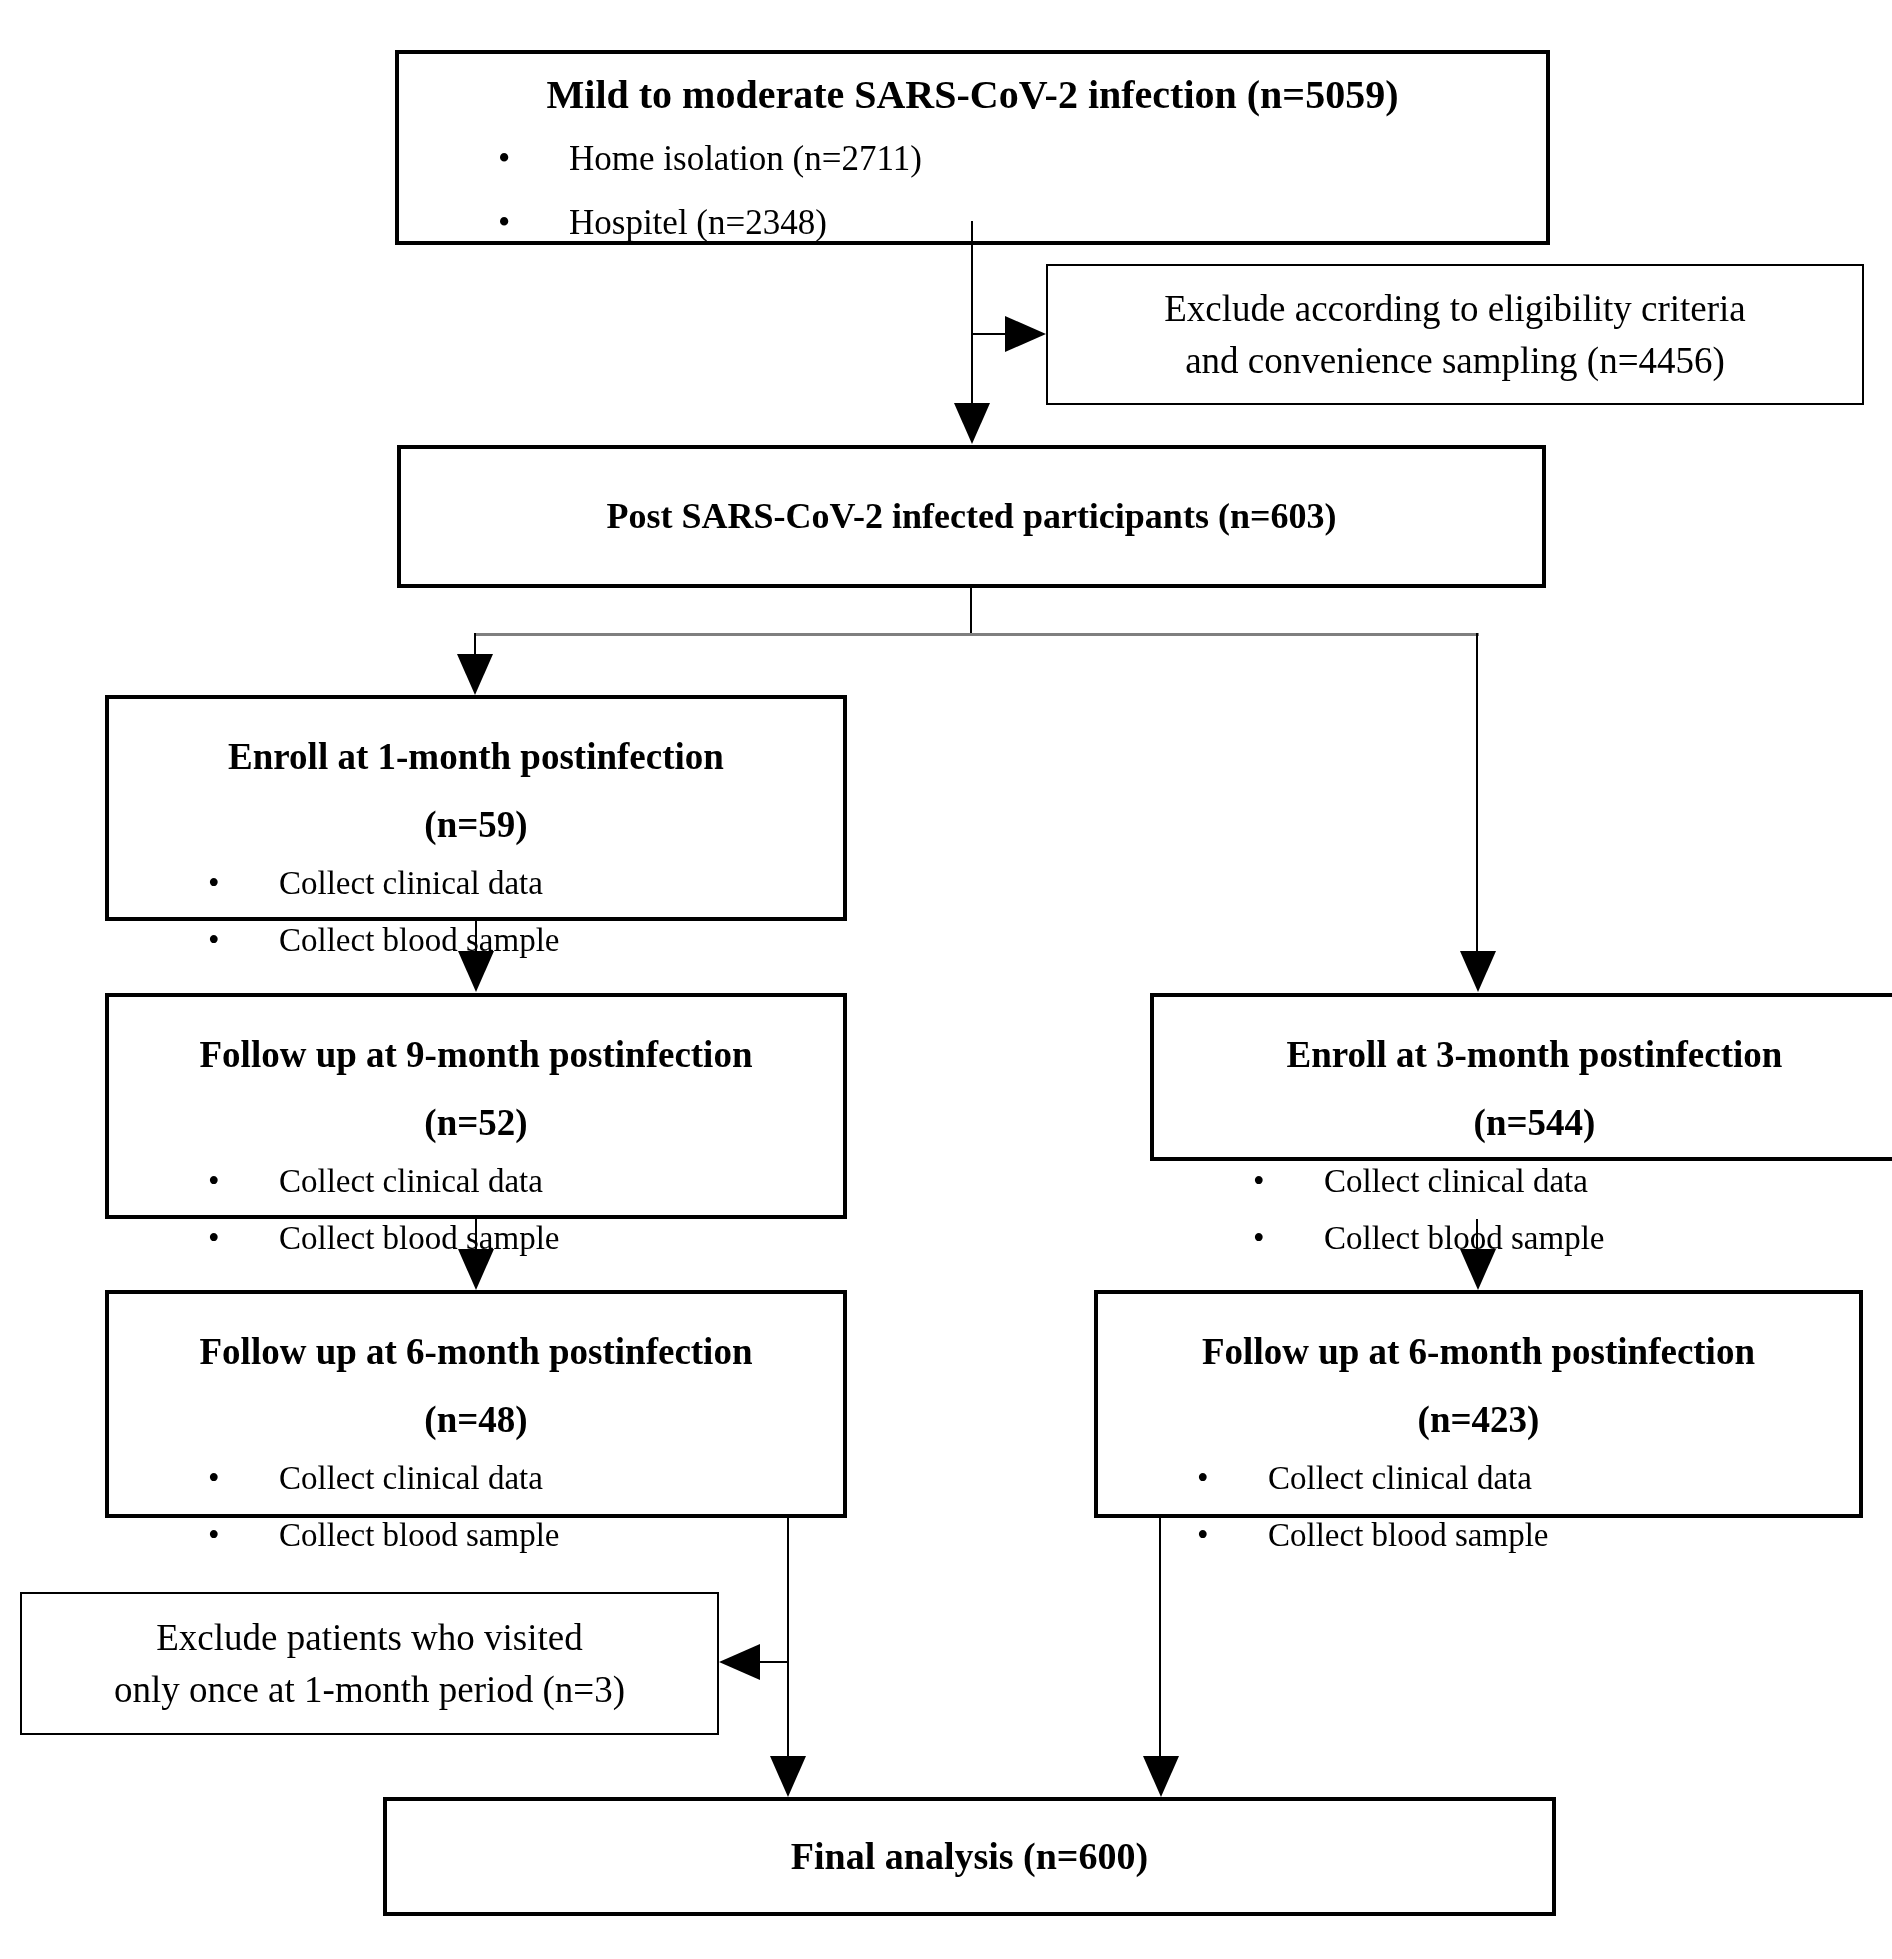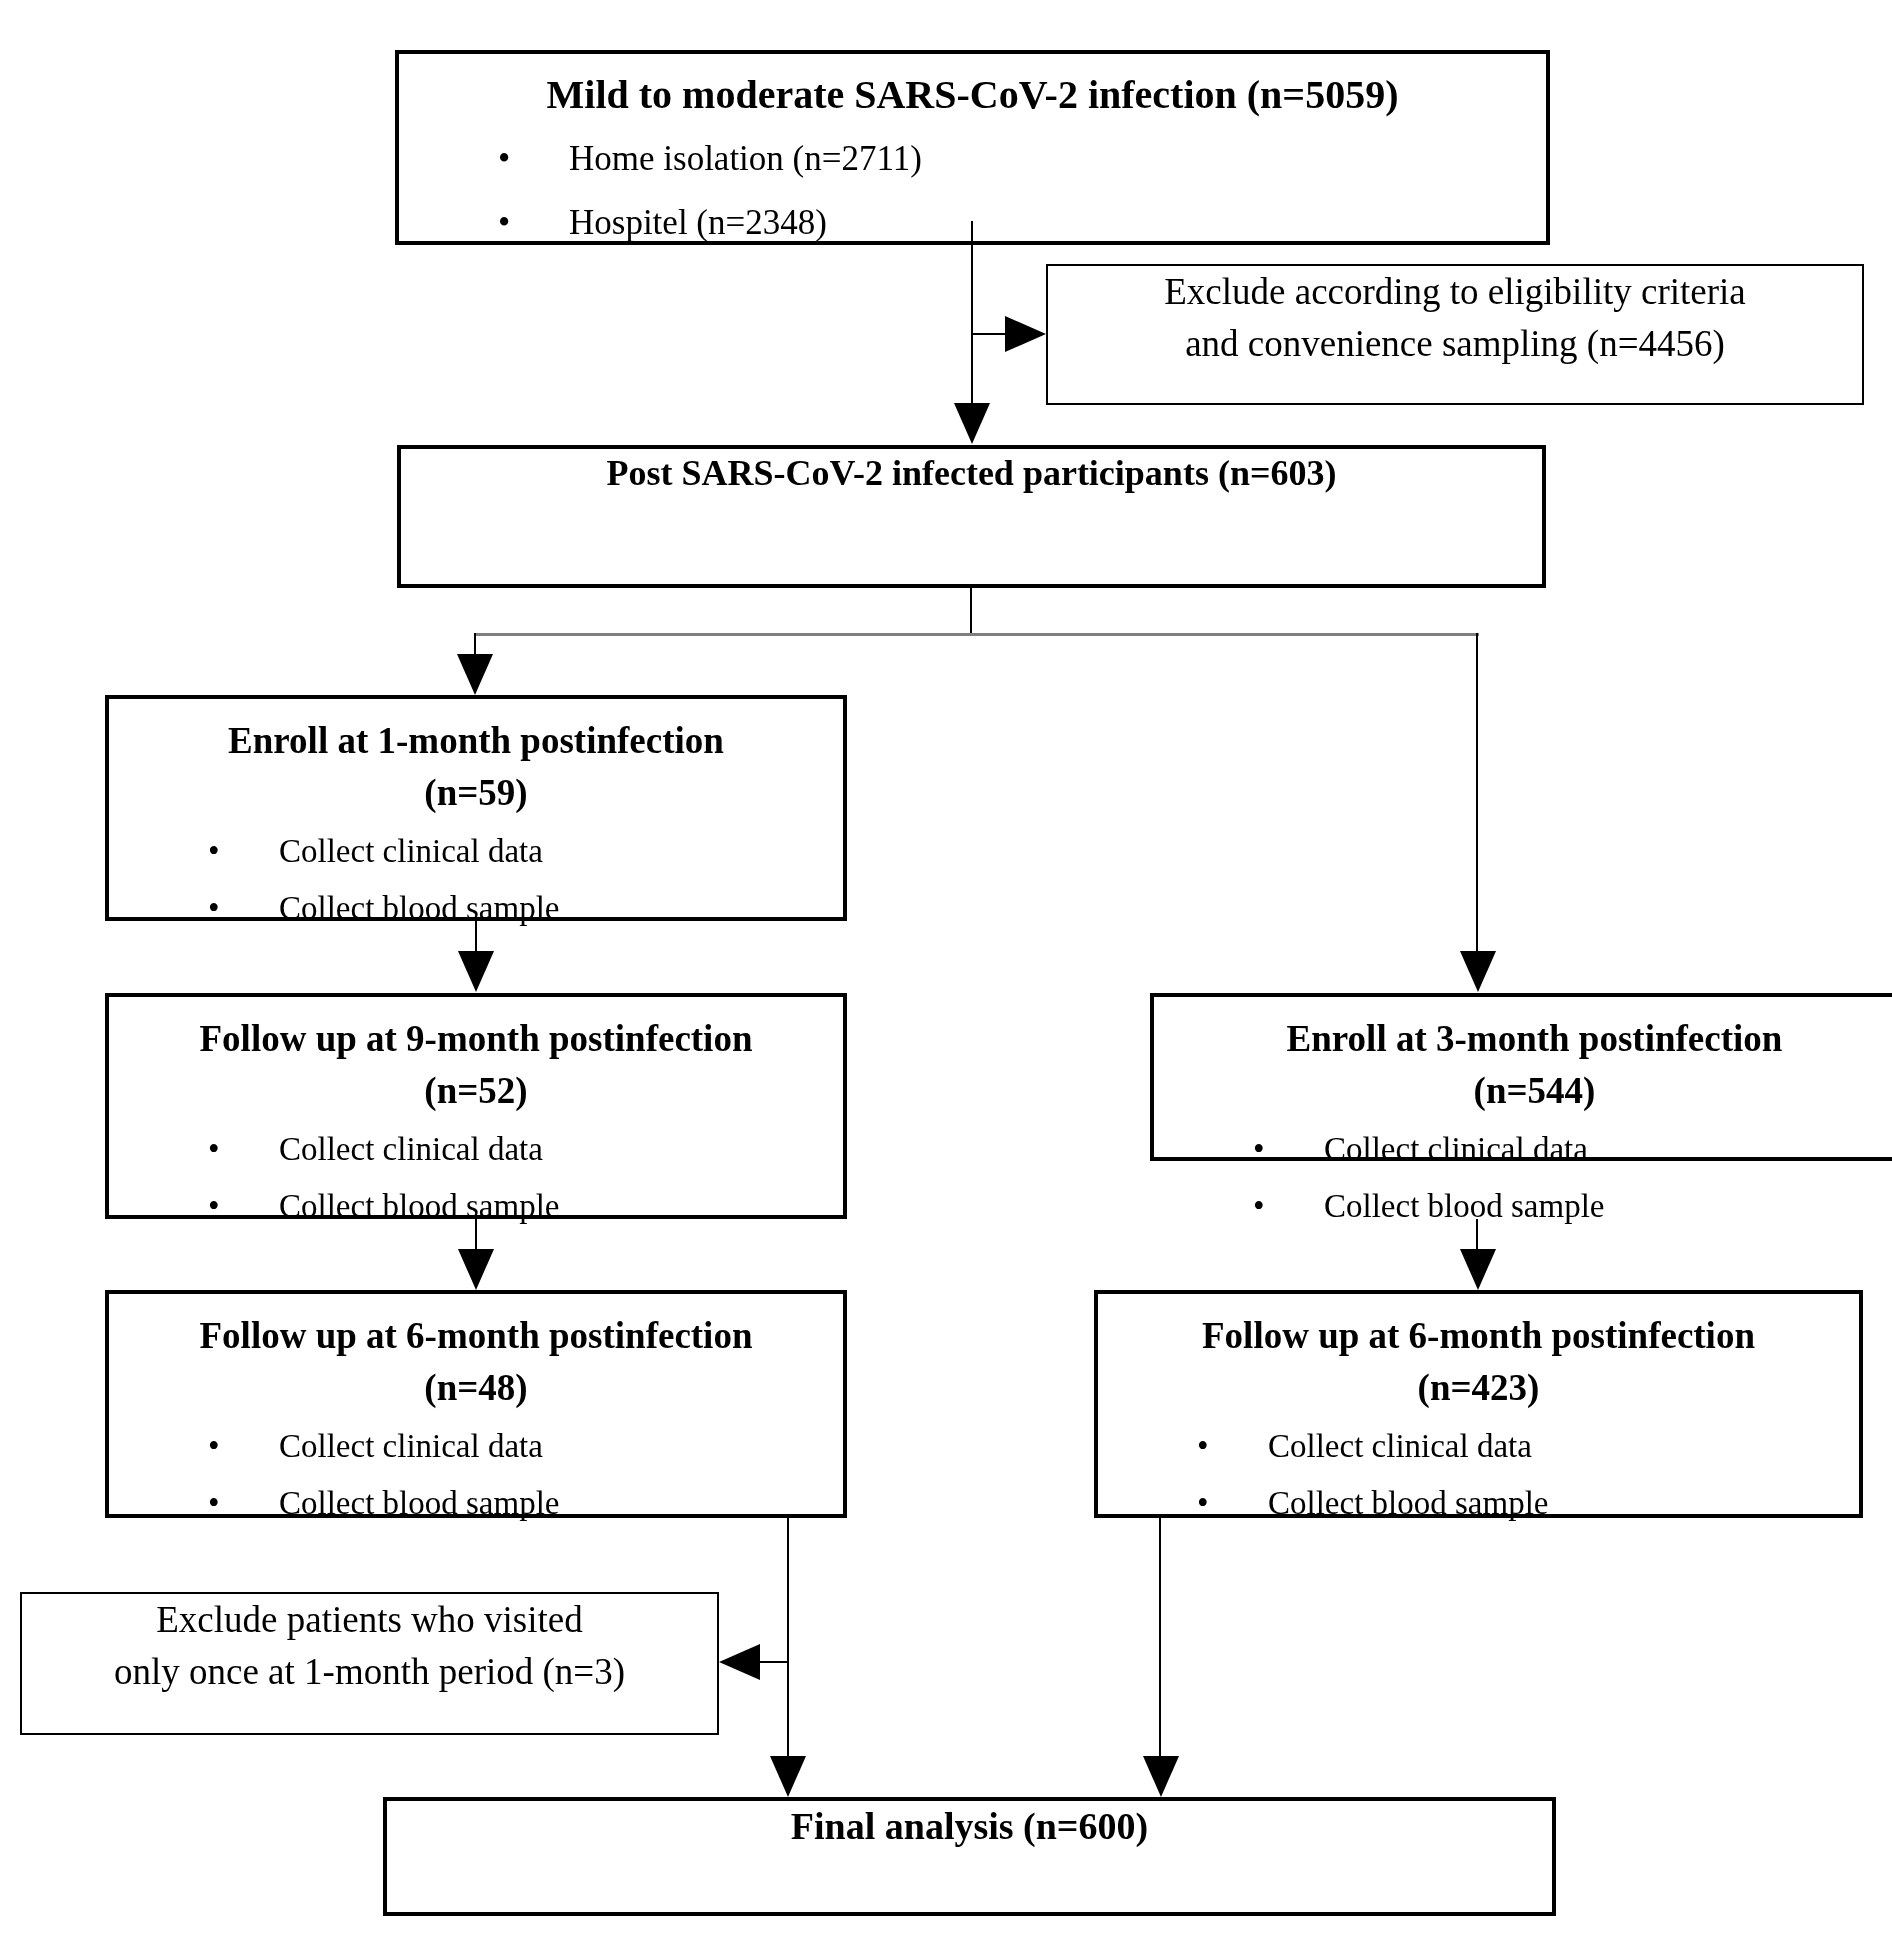--- a/index.html
+++ b/index.html
@@ -26,21 +26,21 @@
   .border-thin  { border-width: 2.4px; }
 
   .box-title {
     font-weight: bold;
     text-align: center;
     line-height: 1.35;
   }
   .center-stack {
     display: flex;
     flex-direction: column;
-    justify-content: flex-start;
+    justify-content: center;
     align-items: center;
     height: 100%;
   }
   .plain-line {
     font-weight: normal;
     text-align: center;
     line-height: 1.4;
   }
 
   
@@ -53,21 +53,21 @@
   .b-exclude1 .plain-line { font-size: 37px; }
   .b-exclude2 { left: 20px; top: 1592px; width: 699px; height: 143px; }
   .b-exclude2 .plain-line { font-size: 37px; }
 
   
   .b-post { left: 397px; top: 445px; width: 1149px; height: 143px; }
   .b-post .box-title { font-size: 36px; }
 
   
   .stage-box { padding-top: 16px; }
-  .stage-box .box-title { font-size: 37px; line-height: 1.4; }
+  .stage-box .box-title { font-size: 37px; line-height: 1.4; margin-top: 16px; }
   .stage-box .bullet-row { margin-top: 8px; font-size: 33px; }
   .b-enroll1m  { left: 105px;  top: 695px;  width: 742px; height: 226px; }
   .b-follow3m  { left: 105px;  top: 993px; width: 742px; height: 226px; }
   .b-enroll3m  { left: 1150px; top: 993px; width: 769px; height: 168px; }
   .b-follow6l  { left: 105px;  top: 1290px; width: 742px; height: 228px; }
   .b-follow6r  { left: 1094px; top: 1290px; width: 769px; height: 228px; }
 
   
   .b-final { left: 377px; top: 1797px; width: 1173px; height: 119px; margin-left: 6px; }
   .b-final .box-title { font-size: 38px; }

